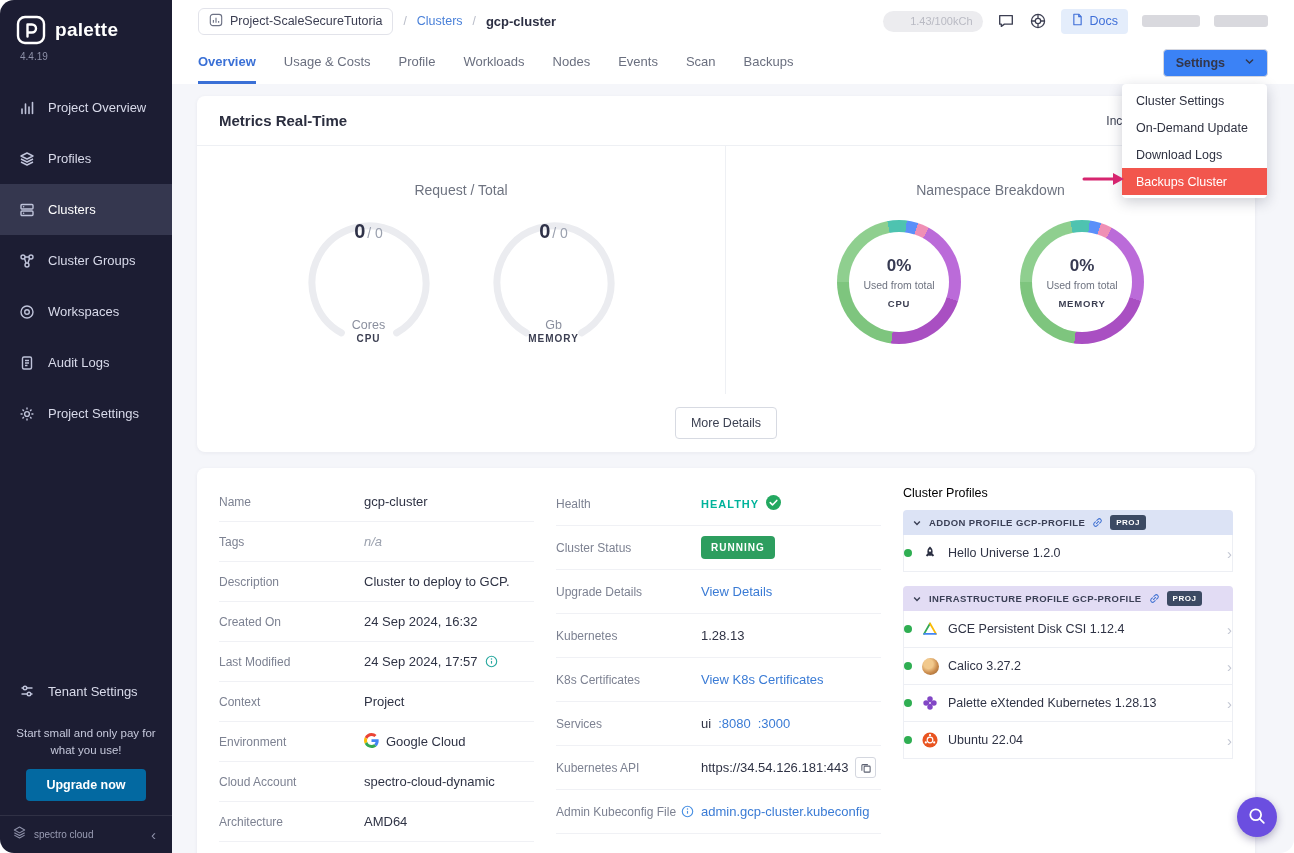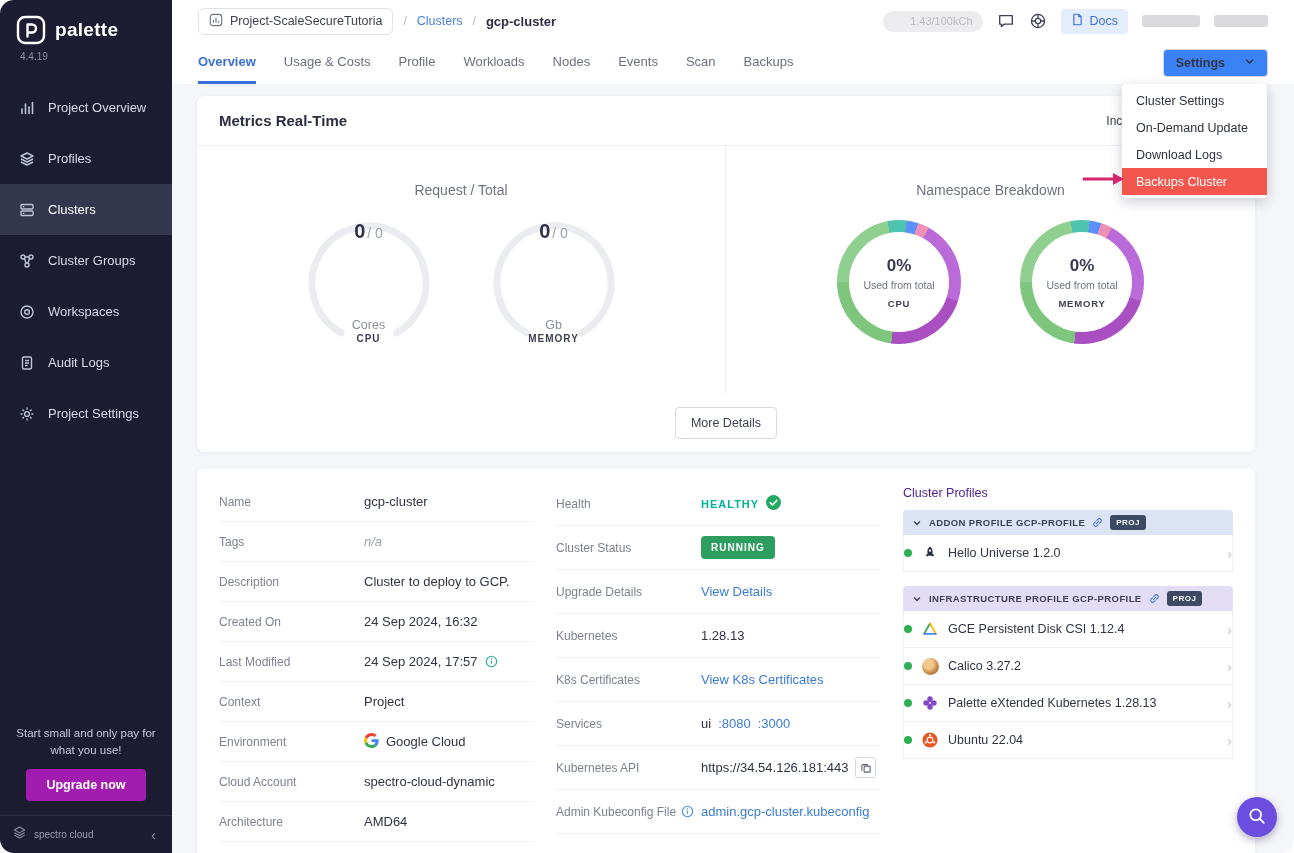--- a/index.html
+++ b/index.html
@@ -16,21 +16,21 @@
   .brand-name { font-size:19px; font-weight:bold; color:#fff; letter-spacing:.3px; }
   .version { font-size:10px; color:#8d90a8; padding:4px 0 0 20px; }
   .nav { margin-top:20px; }
   .nav-item { height:51px; display:flex; align-items:center; gap:13px; padding:0 19px;
               font-size:13px; color:#d8daea; cursor:pointer; }
   .nav-item.active { background:#35374f; color:#fff; }
   .nicon { width:16px; height:16px; color:#bfc3da; flex-shrink:0; }
   .nicon svg { display:block; }
   .side-spacer { flex:1; }
   .promo { font-size:11.5px; color:#c6c9dc; text-align:center; padding:8px 14px 10px; line-height:1.5; }
-  .upgrade-btn { display:block; margin:0 auto 14px; background:#a21caf; color:#fff; border:none;
+  .upgrade-btn { display:block; margin:0 auto 14px; background:#0369a1; color:#fff; border:none;
                  font-family:inherit; font-size:12.5px; font-weight:bold; padding:9px 20px;
                  border-radius:4px; cursor:pointer; }
   .side-footer { height:38px; border-top:1px solid rgba(255,255,255,.09); display:flex;
                  align-items:center; gap:7px; padding:0 12px; }
   .footer-brand { font-size:10px; color:#9succ; color:#9a9db4; flex:1; }
   .collapse-chev { color:#8d90a8; font-size:15px; cursor:pointer; padding:0 4px; }
 
   
   .main { flex:1; min-width:0; display:flex; flex-direction:column; background:#fff; }
 
@@ -110,21 +110,21 @@
   .link { color:#3a7bd5; cursor:pointer; }
   .healthy { color:#00b39b; font-size:11px; font-weight:bold; letter-spacing:1px; }
   .badge-running { background:#2d9e5f; color:#fff; font-size:10px; font-weight:bold;
                    letter-spacing:1px; border-radius:4px; padding:6px 10px; }
   .info-ico { color:#2aa9a0; display:flex; }
   .info-ico.blue { color:#4a90e2; }
   .copy-btn { width:21px; height:21px; border:1px solid #d4d7df; border-radius:3px; background:#fff;
               display:inline-flex; align-items:center; justify-content:center; color:#5b6070; cursor:pointer; }
 
   
-  .cp-title { font-size:12.5px; color:#4c1d95; margin:4px 0 10px; }
+  .cp-title { font-size:12.5px; color:#000000; margin:4px 0 10px; }
   .pgroup { margin-bottom:14px; }
   .pgroup-header { height:25px; display:flex; align-items:center; gap:7px; padding:12px 9px;
                    border-radius:4px 4px 0 0; font-size:9.5px; font-weight:bold;
                    letter-spacing:.4px; color:#3a3f55; cursor:pointer; }
   .pgroup-header.g1 { background:#dce3f5; }
   .pgroup-header.g2 { background:#e2dcf4; }
   .ph-chev { color:#3a3f55; display:flex; }
   .ph-link { color:#4273d3; display:flex; }
   .proj-badge { background:#3c4a63; color:#fff; font-size:8px; font-weight:bold;
                 letter-spacing:.5px; padding:3px 6px; border-radius:3px; }
@@ -231,20 +231,30 @@
               <circle cx="8" cy="8" r="2.4"></circle>
               <path d="M8 1.6v2M8 12.4v2M1.6 8h2M12.4 8h2M3.5 3.5l1.4 1.4M11.1 11.1l1.4 1.4M12.5 3.5l-1.4 1.4M4.9 11.1l-1.4 1.4"></path>
             </svg>
           </span>
         <span>Project Settings</span>
       </div>
     </nav>
 
     <div class="side-spacer"></div>
 
+    <div class="nav-item">
+      <span class="nicon">
+          <svg width="16" height="16" viewBox="0 0 16 16" fill="none" stroke="currentColor" stroke-width="1.4">
+            <path d="M2.5 5h11M2.5 11h11"></path>
+            <circle cx="6" cy="5" r="1.8" fill="#1c1d33"></circle>
+            <circle cx="10" cy="11" r="1.8" fill="#1c1d33"></circle>
+          </svg>
+        </span>
+      <span>Tenant Settings</span>
+    </div>
     <div class="promo">Start small and only pay for what you use!</div>
     <button class="upgrade-btn">Upgrade now</button>
     <div class="side-footer">
       <span><svg width="15" height="15" viewBox="0 0 16 16" fill="none" stroke="#8d90a8" stroke-width="1.2" stroke-linejoin="round">
             <path d="M8 2.2l5.5 3.1L8 8.4 2.5 5.3z"></path>
             <path d="M2.5 8.2L8 11.2l5.5-3M2.5 10.8L8 13.8l5.5-3"></path>
           </svg></span>
       <span class="footer-brand">spectro cloud</span>
       <span class="collapse-chev">‹</span>
     </div>

